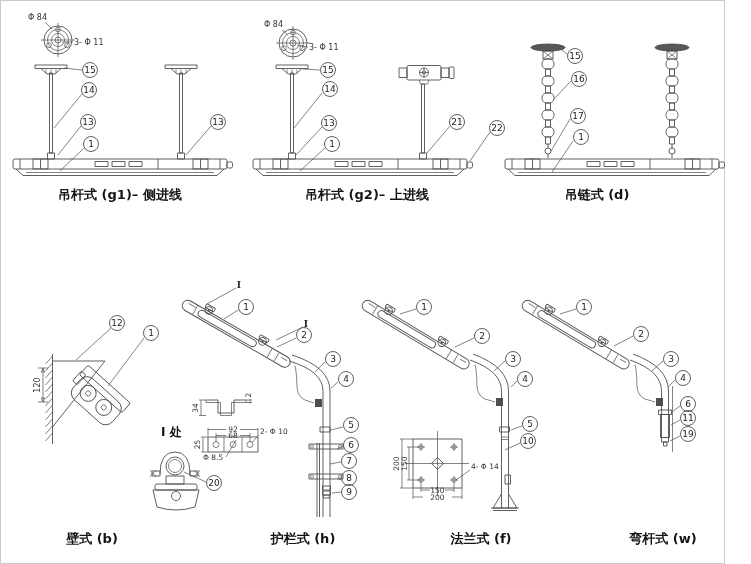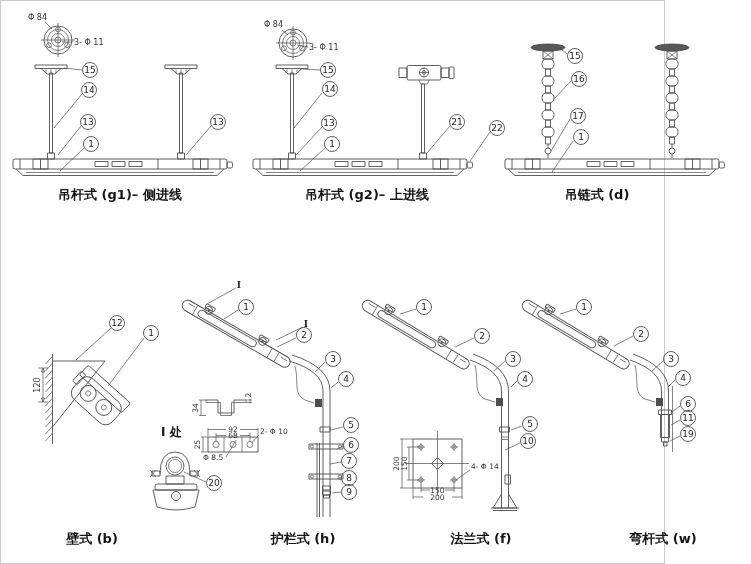--- a/index.html
+++ b/index.html
@@ -1,16 +1,16 @@
 <!DOCTYPE html>
 <html><head>
 <meta charset="utf-8">
 <style>
   html,body{margin:0;padding:0;background:#fff;}
-  .canvas{position:relative;width:665px;height:564px;background:#fff;outline:1px solid #c9c9c9;outline-offset:-1px;font-family:"DejaVu Sans","Liberation Sans",sans-serif;}
+  .canvas{position:relative;width:725px;height:564px;background:#fff;outline:1px solid #c9c9c9;outline-offset:-1px;font-family:"DejaVu Sans","Liberation Sans",sans-serif;}
   svg{position:absolute;left:0;top:0;}
   .ln{stroke:#4e4e4e;stroke-width:0.9;fill:none;stroke-linejoin:round;}
   .lnt{stroke:#4e4e4e;stroke-width:0.7;fill:none;}
   .fillg{fill:#4e4e4e;stroke:none;}
   .disc{fill:#585858;stroke:#444;stroke-width:0.8;}
   text{fill:#222;font-family:"DejaVu Sans","Liberation Sans",sans-serif;}
   .co{font-size:9px;text-anchor:middle;fill:#222;}
   .dim{font-size:8px;fill:#333;}
   .dims{font-size:7.5px;fill:#333;}
   .cap{font-size:13px;font-weight:600;text-anchor:middle;fill:#141414;}

